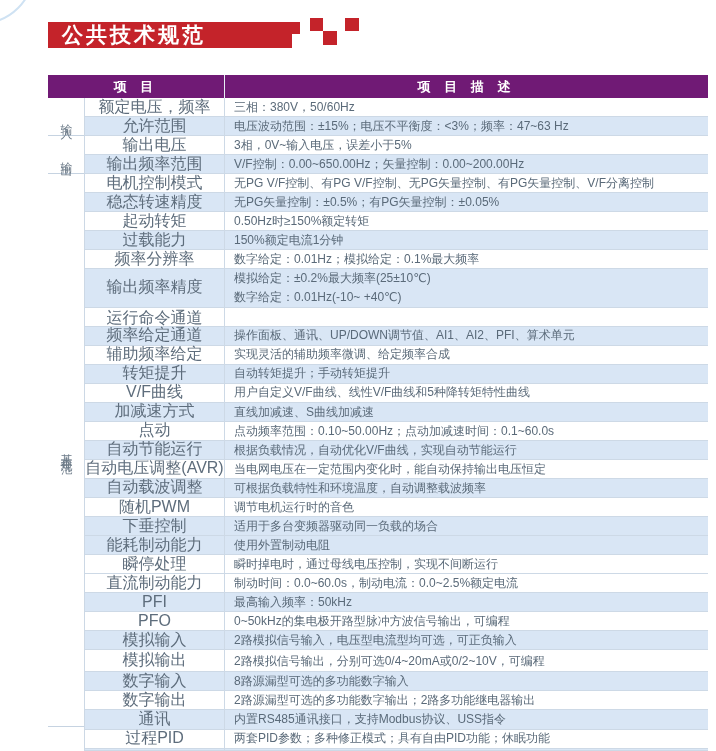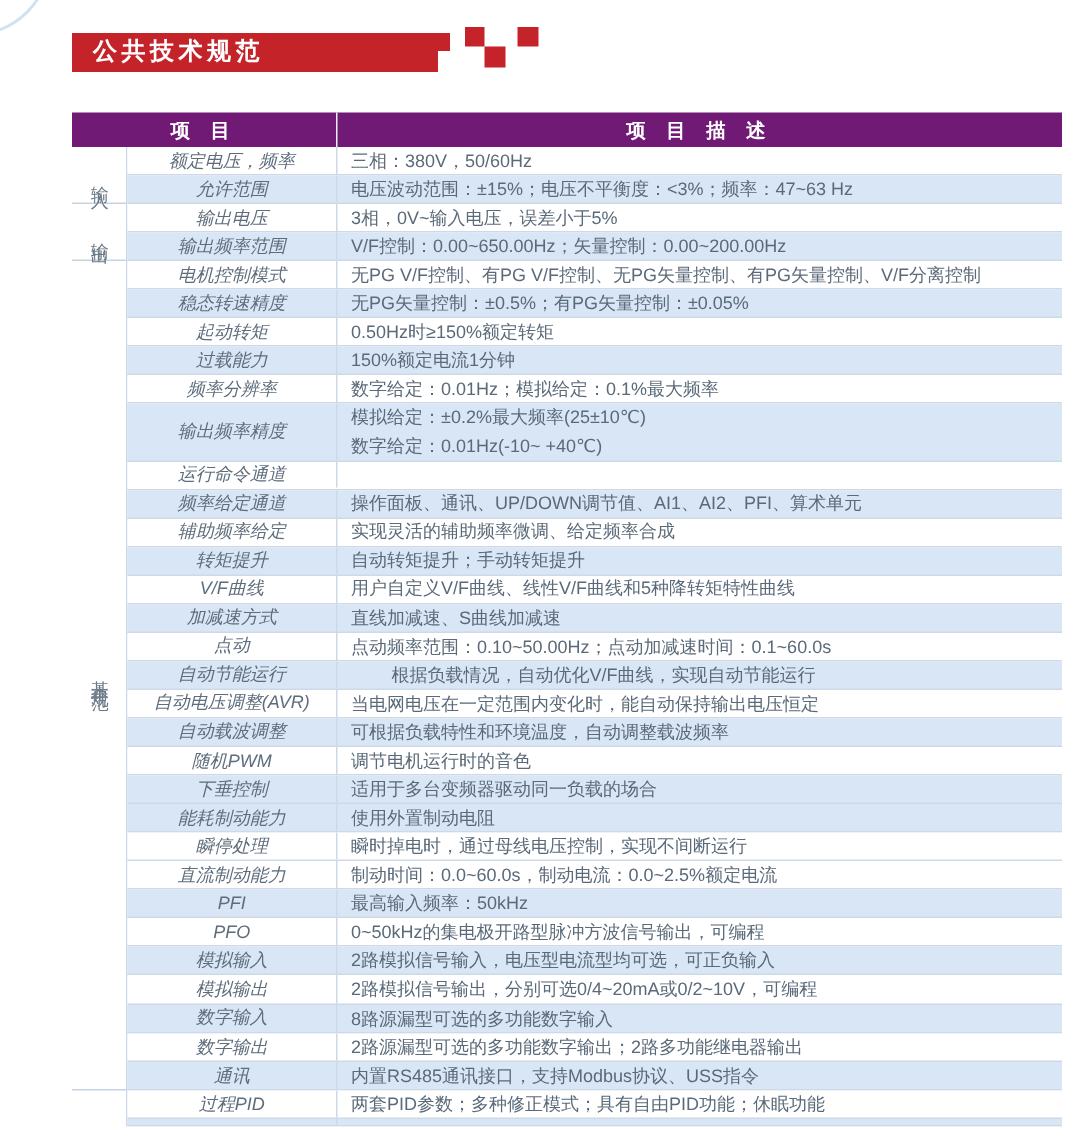--- a/index.html
+++ b/index.html
@@ -16,21 +16,21 @@
     width:100px; height:100px;
     border:2px solid #cfe2f3;
     border-radius:50%;
   }
   
   .banner {
     position:absolute; left:48px; top:22px;
     width:244px; height:26px;
     background:#c4232a;
     color:#ffffff;
-    font-size:16px; font-weight:bold;
+    font-size:21px; font-weight:bold;
     letter-spacing:3px;
     line-height:26px;
     padding-left:14px;
     box-sizing:border-box;
     white-space:nowrap;
   }
   .mosaic-sq { position:absolute; background:#c4232a; }
   .msq1 { left:292px; top:22px; width:8px;  height:12px; }
   .msq2 { left:310px; top:18px; width:13px; height:13px; }
   .msq3 { left:323px; top:31px; width:14px; height:14px; }
@@ -107,24 +107,23 @@
   }
   .row.blue { background:#d9e6f5; }
   .cell-item {
     width:140px;
     box-sizing:border-box;
     border-right:1px solid #cdd9e6;
     display:flex;
     align-items:center;
     justify-content:center;
     color:#5e6d7c;
-    font-size:12px;
+    font-size:16px;
     text-align:right;
     white-space:nowrap;
-    font-style:italic;
   }
   .cell-desc {
     flex:1;
     display:flex;
     flex-direction:column;
     justify-content:center;
     padding-left:9px;
     color:#5a6a79;
     font-size:12px;
     box-sizing:border-box;
@@ -258,21 +257,21 @@
           <div class="cell-desc">
             <div class="desc-line">直线加减速、S曲线加减速</div>
           </div>
         </div>
         <div class="row" style="height: 19.06px;">
           <div class="cell-item">点动</div>
           <div class="cell-desc">
             <div class="desc-line">点动频率范围：0.10~50.00Hz；点动加减速时间：0.1~60.0s</div>
           </div>
         </div>
-        <div class="row blue" style="height: 19.06px; gap: 27px;">
+        <div class="row blue" style="height: 19.06px;">
           <div class="cell-item">自动节能运行</div>
           <div class="cell-desc">
             <div class="desc-line">根据负载情况，自动优化V/F曲线，实现自动节能运行</div>
           </div>
         </div>
         <div class="row" style="height: 19.06px;">
           <div class="cell-item">自动电压调整(AVR)</div>
           <div class="cell-desc">
             <div class="desc-line">当电网电压在一定范围内变化时，能自动保持输出电压恒定</div>
           </div>

